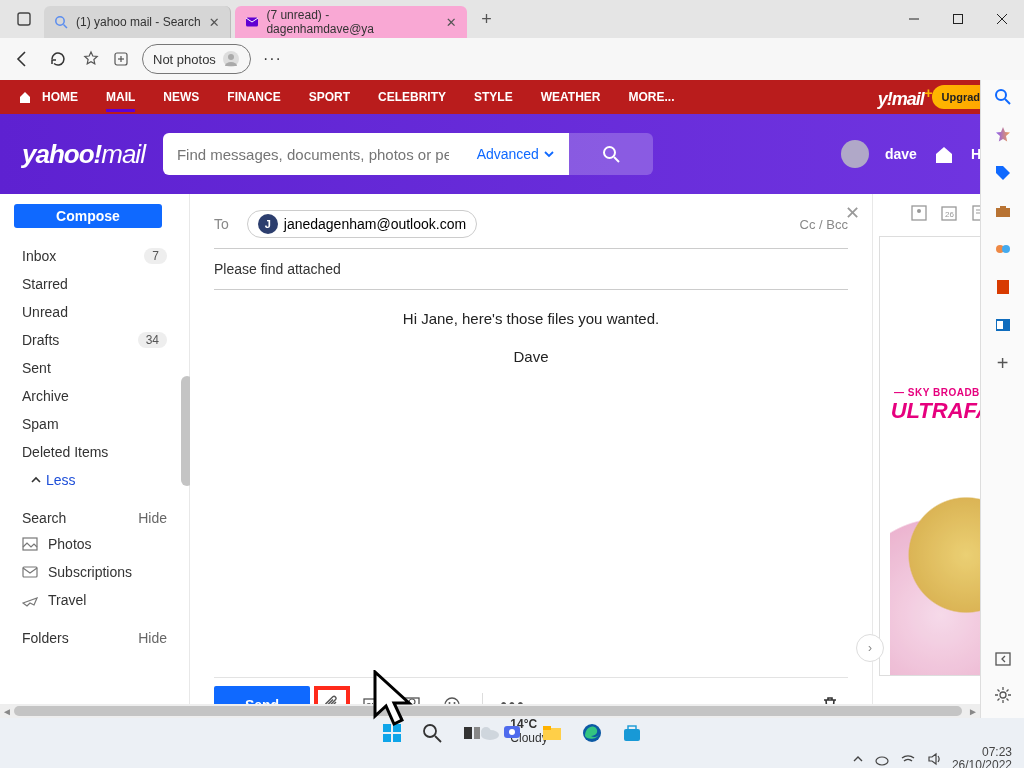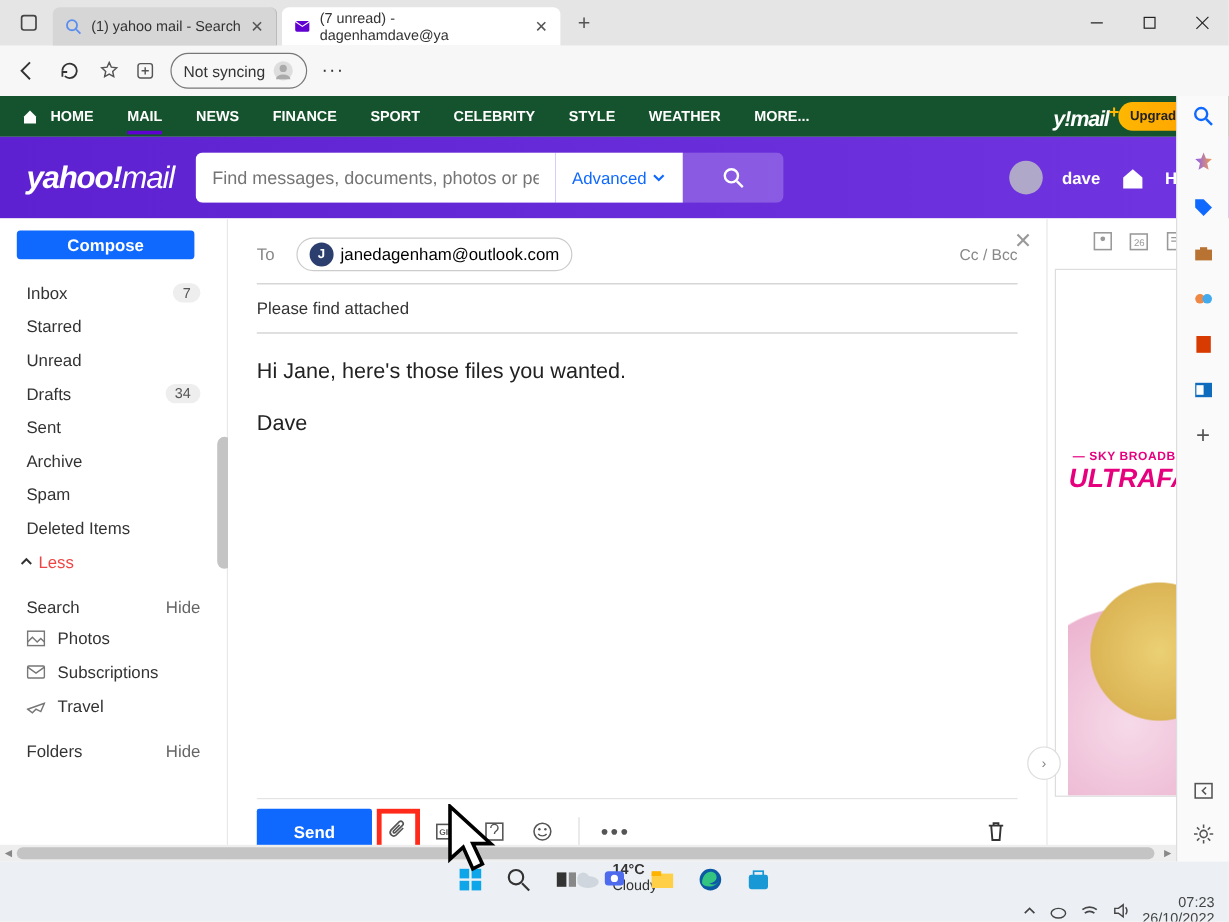--- a/index.html
+++ b/index.html
@@ -3,79 +3,79 @@
 <meta charset="utf-8">
 <style>
 * { margin: 0; padding: 0; box-sizing: border-box; font-family: "Segoe UI", Arial, sans-serif; }
 body { width: 1024px; height: 768px; overflow: hidden; background: #f3f3f3; position: relative; }
 
 
 .titlebar { height: 38px; background: #e5e5e5; display: flex; align-items: center; }
 .tab-group { display: flex; align-items: center; height: 100%; gap: 4px; padding-left: 8px; }
 .win-icon-btn { width: 32px; height: 34px; display: flex; align-items: center; justify-content: center; }
 .browser-tab { height: 32px; background: #d6d6d6; border-radius: 6px 6px 0 0; display: flex; align-items: center; padding: 0 10px; gap: 8px; font-size: 12px; max-width: 232px; color: #333; margin-top: 6px; }
-.browser-tab.active { background: #ffffff; }
+.browser-tab.active { background: #f9a8d4; }
 .tab-close { color: #555; font-size: 13px; }
 .win-controls { margin-left: auto; display: flex; }
 .win-controls .wc { width: 44px; height: 32px; display: flex; align-items: center; justify-content: center; color: #222; }
 
 .addr-bar { height: 42px; background: #f7f7f7; display: flex; align-items: center; padding: 0 10px; gap: 12px; }
 .nav-btn { width: 24px; height: 24px; display: flex; align-items: center; justify-content: center; color: #555; }
 .url-field { flex: 1; height: 30px; border: 1px solid #bbb; border-radius: 15px; display: flex; align-items: center; padding: 0 12px; gap: 8px; background: #fff; font-size: 13px; color: #444; overflow: hidden; }
 .url-field .url-text { flex: 1; white-space: nowrap; overflow: hidden; text-overflow: ellipsis; }
 .url-icon { color: #666; }
 .sync-pill { height: 30px; border: 1px solid #777; border-radius: 15px; display: flex; align-items: center; padding: 0 10px; gap: 6px; font-size: 13px; color: #333; }
 .dots { font-size: 16px; letter-spacing: 1px; color: #333; }
 
 
 .edge-sidebar { position: absolute; right: 0; top: 80px; width: 44px; bottom: 50px; background: #fafafa; display: flex; flex-direction: column; align-items: center; padding-top: 6px; gap: 16px; border-left: 1px solid #ddd; }
 .edge-sidebar .esb { width: 22px; height: 22px; display: flex; align-items: center; justify-content: center; }
 .esb-plus { font-size: 20px; color: #555; }
 .esb-bottom { margin-top: auto; margin-bottom: 12px; display: flex; flex-direction: column; gap: 14px; align-items: center; }
 
 
-.ynav { height: 34px; background: #14532d; display: flex; align-items: center; padding: 0 18px; gap: 28px; font-size: 12px; color: #fff; font-weight: 600; justify-content: space-between; }
+.ynav { height: 34px; background: #b91c1c; display: flex; align-items: center; padding: 0 18px; gap: 28px; font-size: 12px; color: #fff; font-weight: 600; justify-content: space-between; }
 .ynav .home-icon { margin-right: -18px; }
 .ynav .mail-link { color: #fff; border-bottom: 3px solid #6001d2; padding-bottom: 5px; margin-bottom: -8px; }
 .ynav-right { margin-left: auto; display: flex; align-items: center; }
 .ymail-logo { font-weight: 900; font-size: 18px; font-style: italic; letter-spacing: -1px; }
 .upgrade-pill { background: linear-gradient(90deg,#ffb700,#ffa000); color: #222; padding: 6px 10px; border-radius: 14px 0 0 14px; font-size: 11px; font-weight: 600; }
 
 
-.yheader { height: 68px; background: linear-gradient(90deg,#5e21d1,#7035e0); display: flex; align-items: center; padding: 0 22px; gap: 18px; }
+.yheader { height: 80px; background: linear-gradient(90deg,#5e21d1,#7035e0); display: flex; align-items: center; padding: 0 22px; gap: 18px; }
 .ylogo { color: #fff; font-size: 26px; font-weight: 800; font-style: italic; letter-spacing: -1px; }
 .ylogo .thin { font-weight: 400; }
 .ysearch { display: flex; height: 42px; border-radius: 6px; overflow: hidden; flex: 0 0 490px; }
 .ysearch input { flex: 1; border: none; padding: 0 14px; font-size: 15px; outline: none; color: #666; }
 .ysearch .adv { background: #fff; display: flex; align-items: center; gap: 4px; padding: 0 14px; color: #0f69ff; font-size: 14px; }
 .ysearch .sbtn { width: 84px; background: rgba(255,255,255,0.22); display: flex; align-items: center; justify-content: center; }
 .yheader-right { margin-left: auto; display: flex; align-items: center; gap: 16px; color: #fff; font-size: 14px; font-weight: 600; }
 .avatar-circle { width: 28px; height: 28px; border-radius: 50%; background: #b0a8c8; }
 
 
 .main { display: flex; height: calc(718px - 38px - 42px - 34px - 68px); position: relative; }
 .leftpane { width: 190px; background: #fff; padding-top: 10px; border-right: 1px solid #e8e8e8; overflow: hidden; }
 .scrollbar-v { position: absolute; left: 181px; top: 182px; width: 12px; height: 110px; background: #c4c4c4; border-radius: 6px; }
 .compose-btn { margin: 0 14px 14px; height: 24px; background: #0f69ff; color: #fff; border: none; border-radius: 3px; font-size: 14px; font-weight: 600; width: 148px; }
 .folder { display: flex; align-items: center; padding: 6px 22px; font-size: 14px; color: #333; }
 .folder .count { margin-left: auto; background: #eee; border-radius: 10px; padding: 1px 8px; font-size: 12px; color: #555; }
-.less-row { display: flex; align-items: center; gap: 4px; padding: 6px 16px; font-size: 14px; color: #ef4444; }
+.less-row { display: flex; align-items: center; gap: 4px; padding: 6px 30px; font-size: 14px; color: #1d4ed8; }
 .section-head { display: flex; padding: 8px 22px 4px; font-size: 14px; color: #333; margin-top: 8px; }
 .section-head .hide { margin-left: auto; color: #666; }
 .view-item { display: flex; align-items: center; gap: 10px; padding: 6px 22px; font-size: 14px; color: #333; }
 
 .compose-area { flex: 1; background: #fff; padding: 10px 24px; position: relative; }
 .close-x { position: absolute; right: 12px; top: 8px; color: #999; font-size: 18px; }
 .to-row { display: flex; align-items: center; border-bottom: 1px solid #ccc; padding: 6px 0 10px; gap: 18px; }
 .to-lbl { color: #888; font-size: 14px; }
 .chip { display: flex; align-items: center; gap: 6px; border: 1px solid #ccc; border-radius: 14px; padding: 3px 10px; font-size: 14px; }
 .chip-avatar { width: 20px; height: 20px; border-radius: 50%; background: #2c3e6e; color: #fff; display: flex; align-items: center; justify-content: center; font-size: 11px; font-weight: 700; }
 .ccbcc { margin-left: auto; color: #888; font-size: 13px; }
 .subj-row { border-bottom: 1px solid #ccc; padding: 12px 0; font-size: 14px; color: #333; }
-.body-text { padding: 16px 0; font-size: 18px; color: #222; font-family: Georgia, "Times New Roman", serif; line-height: 1.7; }
+.body-text { padding: 16px 0; font-size: 15px; color: #222; font-family: Georgia, "Times New Roman", serif; line-height: 1.7; text-align: center; }
 
 .compose-bottom { position: absolute; bottom: 0; left: 24px; right: 24px; display: flex; align-items: center; gap: 4px; padding-bottom: 6px; border-top: 1px solid #e3e3e3; padding-top: 8px; }
 .send-btn { background: #0f69ff; color: #fff; border: none; width: 96px; height: 38px; font-size: 14px; font-weight: 700; border-radius: 2px; }
 .tb-btn { width: 36px; height: 38px; display: flex; align-items: center; justify-content: center; color: #555; }
 .attach-highlight { border: 4px solid #ff2a1a; }
 .tb-sep { width: 1px; height: 24px; background: #ddd; margin: 0 8px; }
 .trash-btn { margin-left: auto; }
 
 .rightpane { width: 152px; background: #fff; border-left: 1px solid #e8e8e8; padding: 10px 6px; position: relative; }
 .rp-icons { display: flex; gap: 12px; justify-content: flex-end; padding-bottom: 8px; color: #4c1d95; }
@@ -166,21 +166,21 @@
     </div>
   <svg width="18" height="18">
       <path d="M9 2l1.8 4 4.4.5-3.3 3 .9 4.4L9 11.8 5.2 13.9l.9-4.4L2.8 6.5l4.4-.5z" fill="none" stroke="#555" stroke-width="1.2"></path>
     </svg>
   <svg width="18" height="18">
       <rect x="3" y="3" width="12" height="12" rx="2" fill="none" stroke="#555" stroke-width="1.2"></rect>
       <line x1="9" y1="6" x2="9" y2="12" stroke="#555" stroke-width="1.2"></line>
       <line x1="6" y1="9" x2="12" y2="9" stroke="#555" stroke-width="1.2"></line>
     </svg>
   <div class="sync-pill">
-    <span>Not syncing</span>
+    <span>Not photos</span>
     <svg width="18" height="18">
         <circle cx="9" cy="9" r="8" fill="#ddd"></circle>
         <circle cx="9" cy="7" r="3" fill="#aaa"></circle>
         <path d="M3 16a6 4 0 0 1 12 0" fill="#aaa"></path>
       </svg>
   </div>
   <span class="dots">···</span>
 </div>
 
 <div class="ynav">

